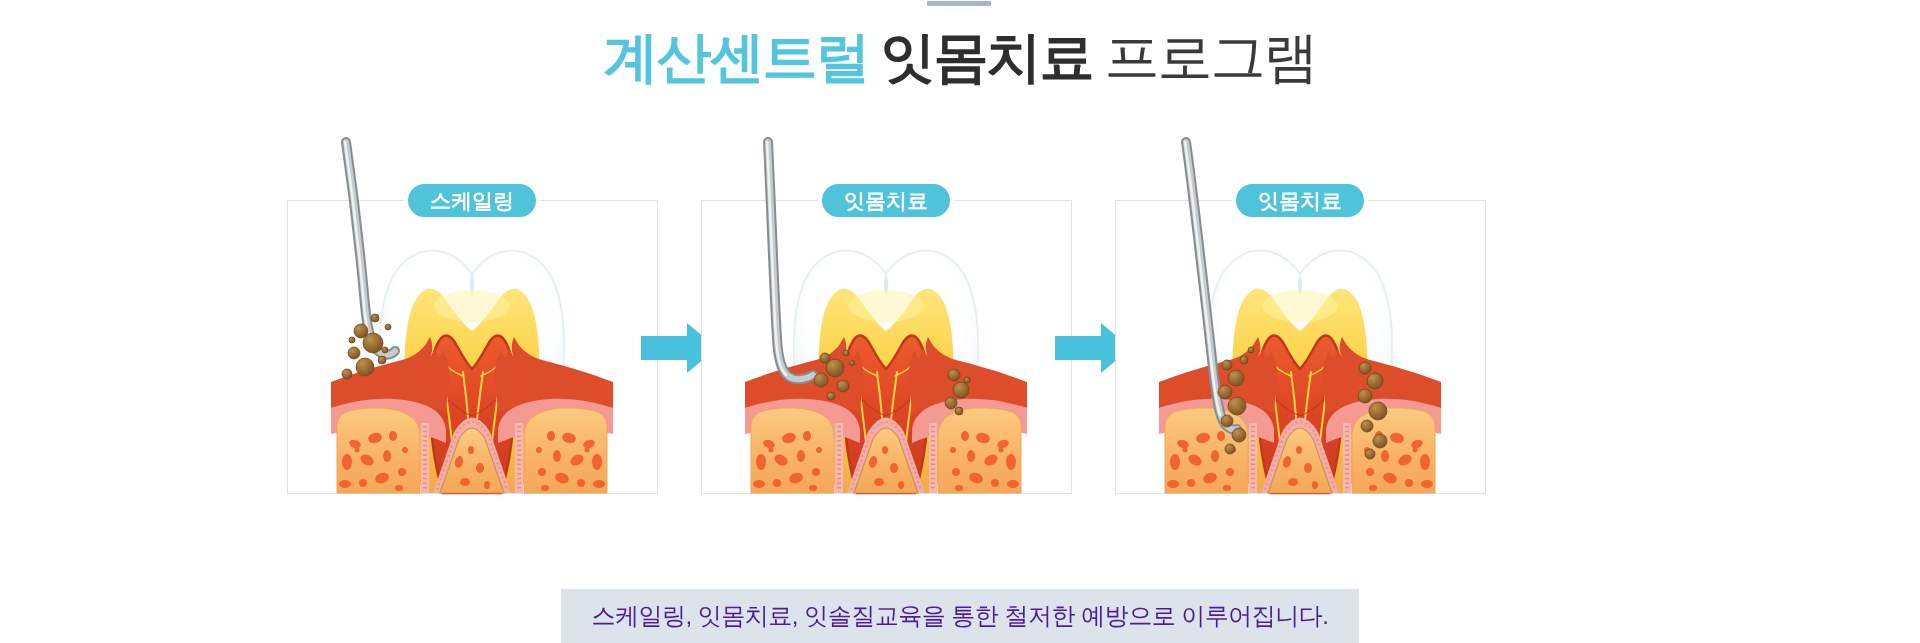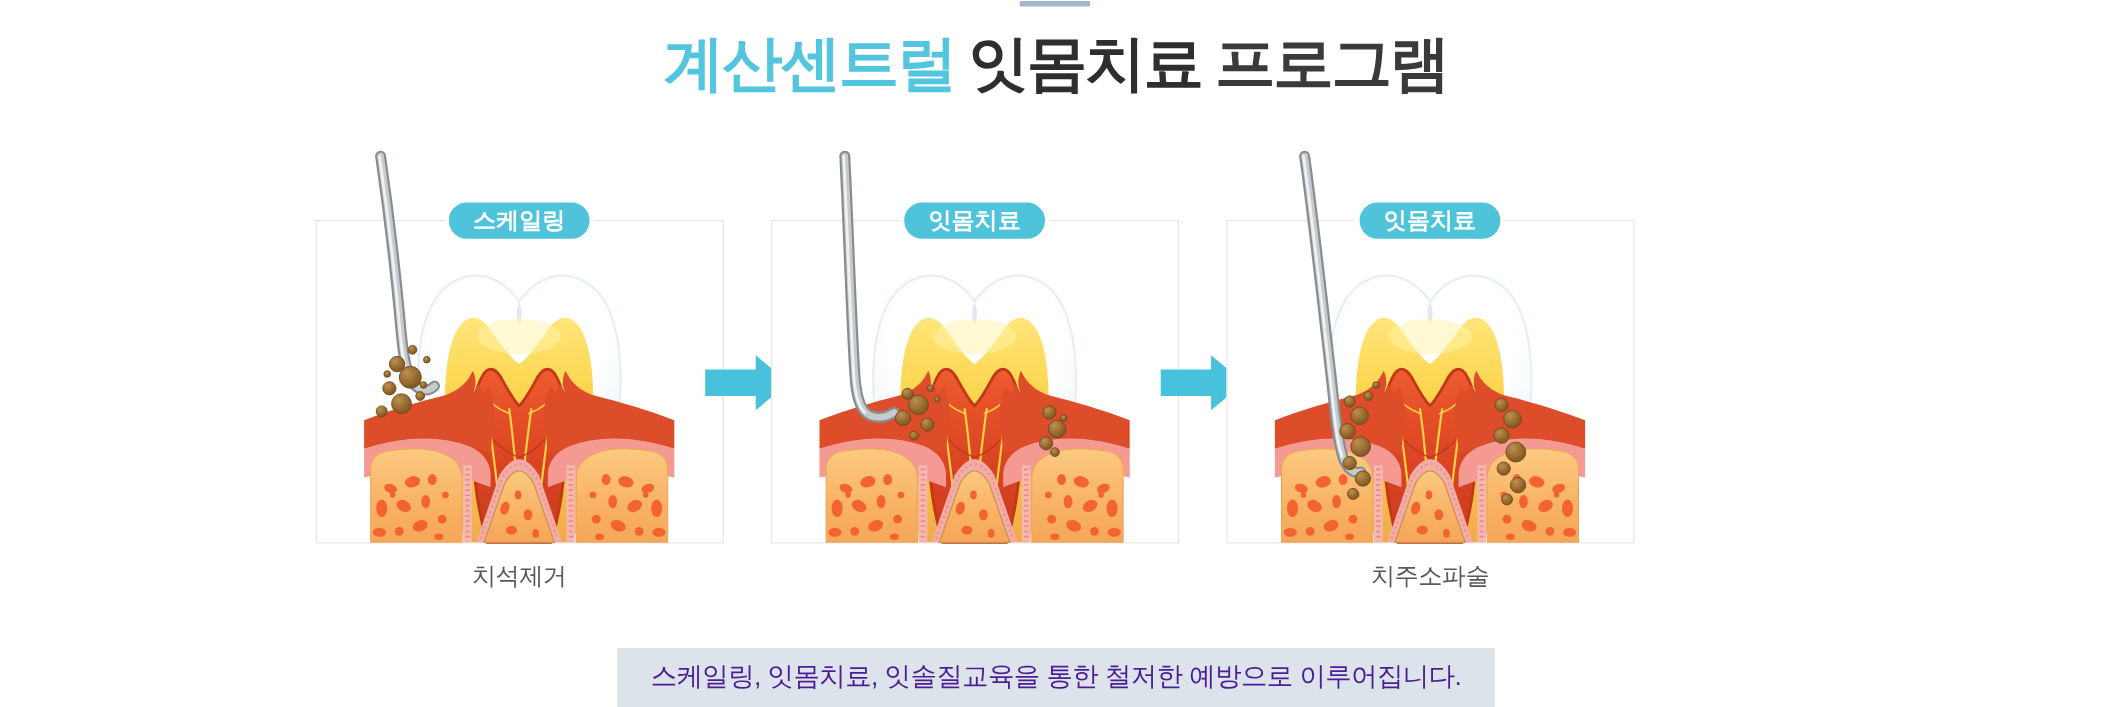--- a/index.html
+++ b/index.html
@@ -14,21 +14,21 @@
     width:64px;height:5px;background:#a1b6cb;border-radius:1px;
   }
   
   .title{
     position:absolute;top:26px;left:0;right:0;
     text-align:center;font-size:55px;letter-spacing:-2px;line-height:62px;
     white-space:nowrap;
   }
   .title .hl{color:#53c5df;font-weight:700;}
   .title .strong{color:#2e2e2e;font-weight:800;margin-left:12px;}
-  .title .reg{color:#3a3a3a;font-weight:700;margin-left:12px;}
+  .title .reg{color:#3a3a3a;font-weight:400;margin-left:12px;}
   
   .steps{
     position:absolute;top:200px;left:0;width:1772px;
     display:flex;justify-content:center;align-items:stretch;
   }
   .panel{
     width:369px;height:292px;border:1px solid #e3e3e3;background:#fff;
     position:relative;
   }
   .badge{
@@ -179,21 +179,20 @@
           <circle cx="67" cy="153" r="6"></circle>
         <circle cx="78" cy="167" r="9"></circle>
           <circle cx="95" cy="160" r="4"></circle>
         <circle cx="60" cy="174" r="5"></circle>
           <circle cx="101" cy="127" r="3"></circle>
         <circle cx="98" cy="150" r="3"></circle>
           <circle cx="65" cy="140" r="3"></circle>
       </g>
     </svg>
     <div class="badge">스케일링</div>
-    <div class="caption">치석제거</div>
   </div>
 
   <div class="arrow-cell">
     <svg width="76" height="50" viewBox="0 0 76 50">
       <path d="M0,13 H46 V0 L76,25 L46,50 V37 H0 Z" fill="#48c2dc"></path>
     </svg>
   </div>
 
   <div class="panel">
     <svg class="tooth-svg" viewBox="0 -60 371 354">
@@ -248,18 +247,17 @@
         <circle cx="250" cy="168" r="6"></circle>
           <circle cx="260" cy="181" r="8"></circle>
         <circle cx="250" cy="196" r="7"></circle>
           <circle cx="263" cy="211" r="9"></circle>
         <circle cx="252" cy="226" r="6"></circle>
           <circle cx="265" cy="241" r="7"></circle>
         <circle cx="255" cy="254" r="5"></circle>
       </g>
     </svg>
     <div class="badge">잇몸치료</div>
-    <div class="caption">치주소파술</div>
   </div>
 
 </div>
 
 <div class="footer-note">스케일링, 잇몸치료, 잇솔질교육을 통한 철저한 예방으로 이루어집니다.</div>
 
 </body></html>

